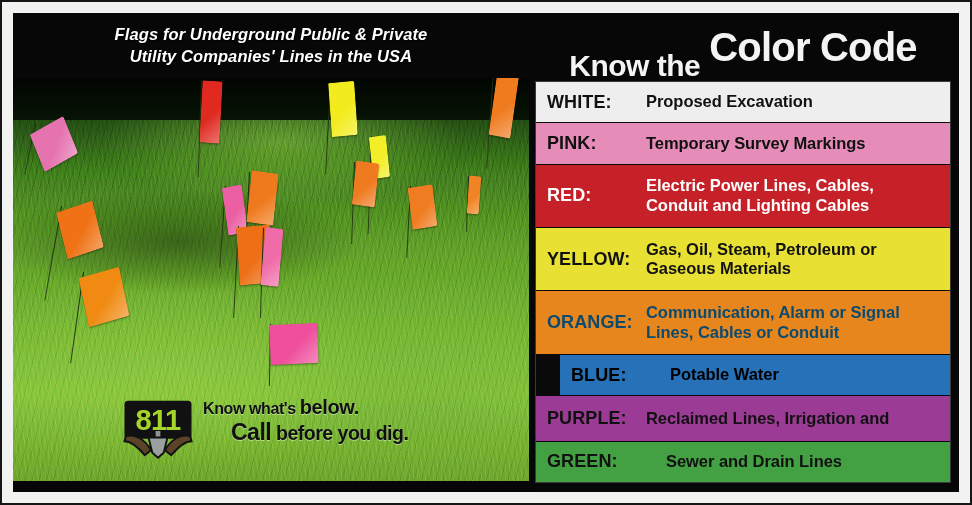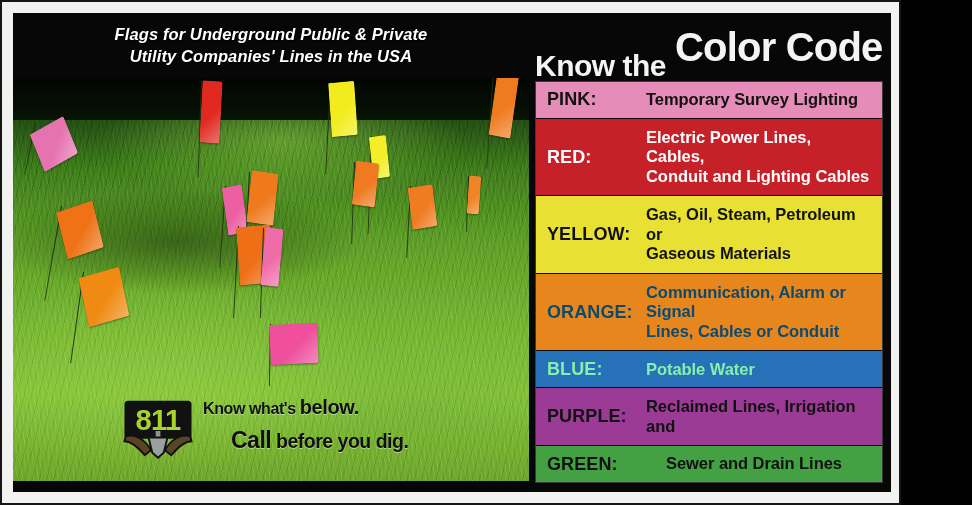--- a/index.html
+++ b/index.html
@@ -7,21 +7,21 @@
     margin: 0;
     padding: 0;
     background: #000;
   }
   body {
     font-family: "Liberation Sans", sans-serif;
   }
 
   #poster {
     position: relative;
-    width: 901px;
+    width: 972px;
     height: 505px;
     box-sizing: border-box;
     background: #0a0a0a;
     overflow: hidden;
   }
 
   
   .outer-edge {
     position: absolute;
     inset: 0;
@@ -174,21 +174,21 @@
   }
   .tag-line1 {
     font-size: 20px;
     letter-spacing: -0.4px;
     white-space: nowrap;
   }
   .tag-line1 .small { font-size: 16px; }
   .tag-line2 {
     font-size: 23px;
     letter-spacing: -0.5px;
-    margin-top: 12px;
+    margin-top: 4px;
     margin-left: 28px;
     white-space: nowrap;
   }
   .tag-line2 .small { font-size: 19.5px; }
 
   
   .right-pane {
     position: relative;
     flex: 1 1 auto;
     height: 100%;
@@ -372,23 +372,27 @@
             </div>
           </div>
         </div>
 
         <div class="right-pane">
           <div class="code-title">
             <span class="t-small">Know the</span>
             <span class="t-big">Color Code</span>
           </div>
           <div class="code-table" id="code-table">
+              <div class="code-row" style="background: rgb(238, 238, 238); color: rgb(17, 17, 17);">
+                <div class="code-label">WHITE:</div>
+                <div class="code-desc">Proposed Excavation</div>
+              </div>
               <div class="code-row" style="background: rgb(230, 140, 184); color: rgb(17, 17, 17); align-items: center;">
                 <div class="code-label">PINK:</div>
-                <div class="code-desc">Temporary Survey Lighting</div>
+                <div class="code-desc">Temporary Survey Markings</div>
               </div>
               <div class="code-row row-2line" style="background: rgb(198, 33, 40); color: rgb(255, 255, 255);">
                 <div class="code-label">RED:</div>
                 <div class="code-desc">
                   <div>Electric Power Lines, Cables,</div>
                   <div>Conduit and Lighting Cables</div>
                 </div>
               </div>
               <div class="code-row row-2line" style="background: rgb(232, 224, 51); color: rgb(17, 17, 17);">
                 <div class="code-label">YELLOW:</div>
@@ -397,21 +401,21 @@
                   <div>Gaseous Materials</div>
                 </div>
               </div>
               <div class="code-row row-2line" style="background: rgb(232, 134, 30); color: #0c4a6e;">
                 <div class="code-label">ORANGE:</div>
                 <div class="code-desc">
                   <div>Communication, Alarm or Signal</div>
                   <div>Lines, Cables or Conduit</div>
                 </div>
               </div>
-              <div class="code-row" style="background: rgb(38, 113, 184); color: #86efac;">
+              <div class="code-row" style="background: rgb(38, 113, 184); color: #000000; margin-left: 24px;">
                 <div class="code-label">BLUE:</div>
                 <div class="code-desc">Potable Water</div>
               </div>
               <div class="code-row row-2line" style="background: rgb(155, 59, 150); color: rgb(17, 17, 17);">
                 <div class="code-label">PURPLE:</div>
                 <div class="code-desc">
                   <div>Reclaimed Lines, Irrigation and</div>
                 </div>
               </div>
               <div class="code-row" style="background: rgb(67, 160, 67); color: rgb(17, 17, 17); gap: 20px;">

